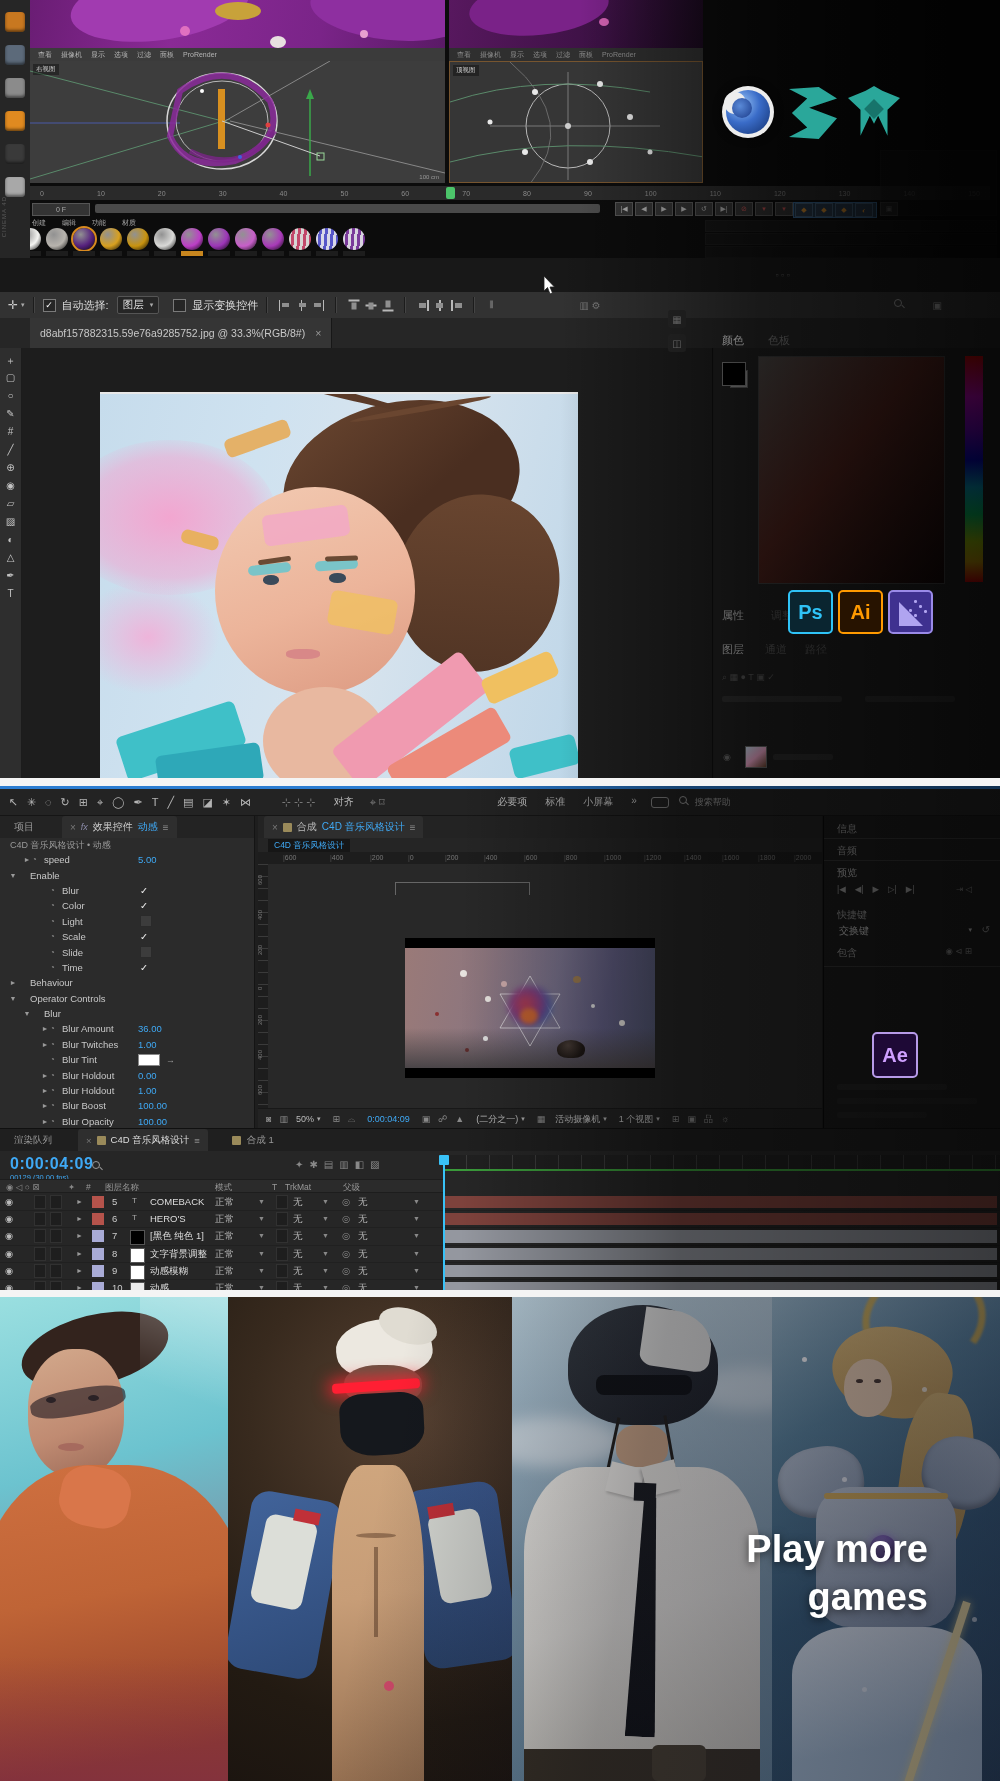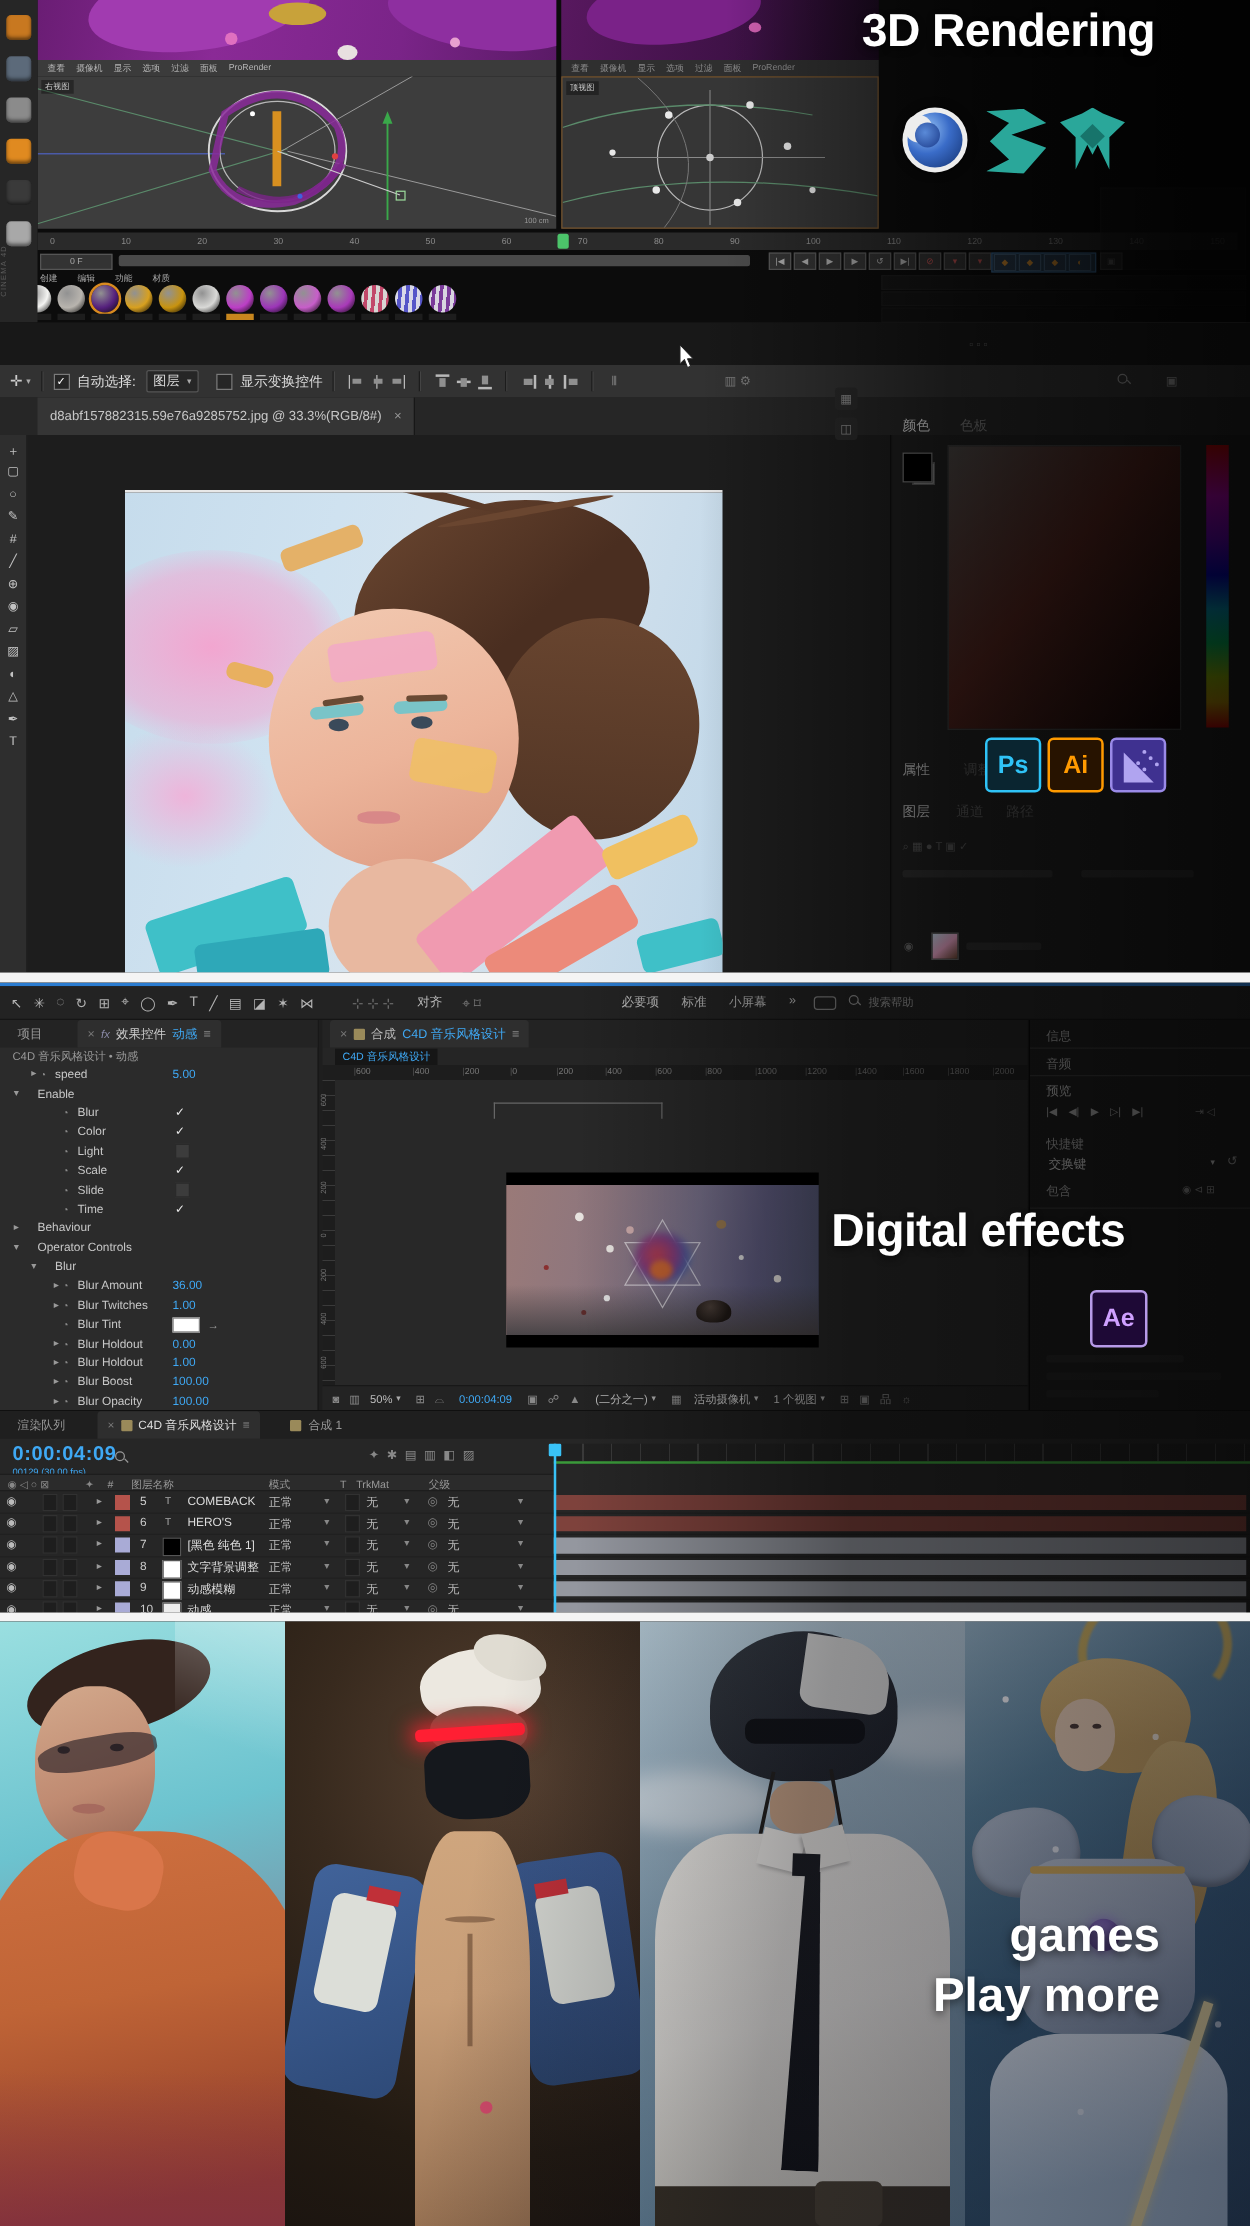--- a/index.html
+++ b/index.html
@@ -373,21 +373,20 @@
 
     <span class="c4d-brand">CINEMA 4D</span>
 
     <div class="dimrow" style="left:705px;top:220px;width:290px;height:10px;opacity:.6;"></div>
     <div class="dimrow" style="left:705px;top:233px;width:290px;height:10px;opacity:.5;"></div>
     <div class="dimrow" style="left:705px;top:246px;width:290px;height:10px;opacity:.4;"></div>
     <div class="dimrow" style="left:880px;top:150px;width:115px;height:64px;opacity:.5;"></div>
 
     <div class="c4d-fade"></div>
 
-    <div class="promo" style="right:76px;top:4px;">3D Rendering</div>
     <div class="logo3d c4dlogo" style="left:722px;top:86px;">
       <span class="inner abs"></span>
       <span class="cres abs"></span>
       <span class="cres2 abs"></span>
     </div>
     <div class="logo3d maxlogo" style="left:789px;top:87px;"></div>
     <div class="logo3d mayalogo" style="left:848px;top:86px;">
       <span class="mid abs"></span>
     </div>
   </div>
@@ -992,21 +991,20 @@
           <span style="left:322px;color:#888;font-size:7px;top:4px;">▼</span>
           <span style="left:342px;color:#888;">◎</span>
           <span style="left:358px;color:#bbb;">无</span>
           <span style="left:413px;color:#888;font-size:7px;top:4px;">▼</span>
           <span class="bar" style="background: rgb(148, 151, 159);"></span>
         </div>
         </div>
     </div>
 
     <div class="ae-fade"></div>
-    <div class="promo" style="left:665px;top:178px;">Digital effects</div>
     <div class="adobe-ic" style="left:872px;top:246px;width:46px;height:46px;background:#1e0936;border-color:#b79ae8;color:#cfa0ff;z-index:41;">
       <span>Ae</span>
     </div>
   </div>
 
   <div class="divider" style="top:1290px;height:7px;"></div>
 
   <div class="sec-games">
 
     <div class="gpanel" style="left:0;width:228px;background:linear-gradient(165deg,#9adfe0 0%,#6cc3cf 35%,#7796a8 60%,#995f63 85%,#8a4048 100%);">
@@ -1070,18 +1068,18 @@
       <div class="gshape" style="left:44px;top:190px;width:140px;height:140px;background:linear-gradient(160deg,#c3cdd8 0%,#a2b0c2 55%,#7e90a6 100%);border-radius:24%;"></div>
       <div class="gshape" style="left:98px;top:238px;width:26px;height:26px;background:radial-gradient(circle at 40% 35%,#a48ade,#6a4fa0 70%);border-radius:50%;box-shadow:0 0 10px rgba(150,110,220,.8);"></div>
       <div class="gshape" style="left:52px;top:196px;width:124px;height:6px;background:#d9b15a;border-radius:4px;"></div>
       <div class="gshape" style="left:20px;top:330px;width:190px;height:160px;background:linear-gradient(170deg,#dfe8f0,#a8c0d4 70%);border-radius:30% 30% 0 0;"></div>
       <div class="gshape" style="left:160px;top:300px;width:8px;height:200px;background:#e8d9a0;transform:rotate(18deg);box-shadow:0 0 8px rgba(240,220,140,.7);"></div>
       <div class="gshape" style="left:30px;top:60px;width:5px;height:5px;border-radius:50%;background:#fff;box-shadow:40px 120px 0 rgba(255,255,255,.8),120px 30px 0 rgba(255,255,255,.7),170px 260px 0 rgba(255,255,255,.6),60px 330px 0 rgba(255,255,255,.5);"></div>
     </div>
 
     <div class="games-fade"></div>
     <div class="games-title">
+      <div>Play more</div>
       <div>games</div>
-      <div>Play more</div>
     </div>
   </div>
 
 </div>
 
 </body></html>

